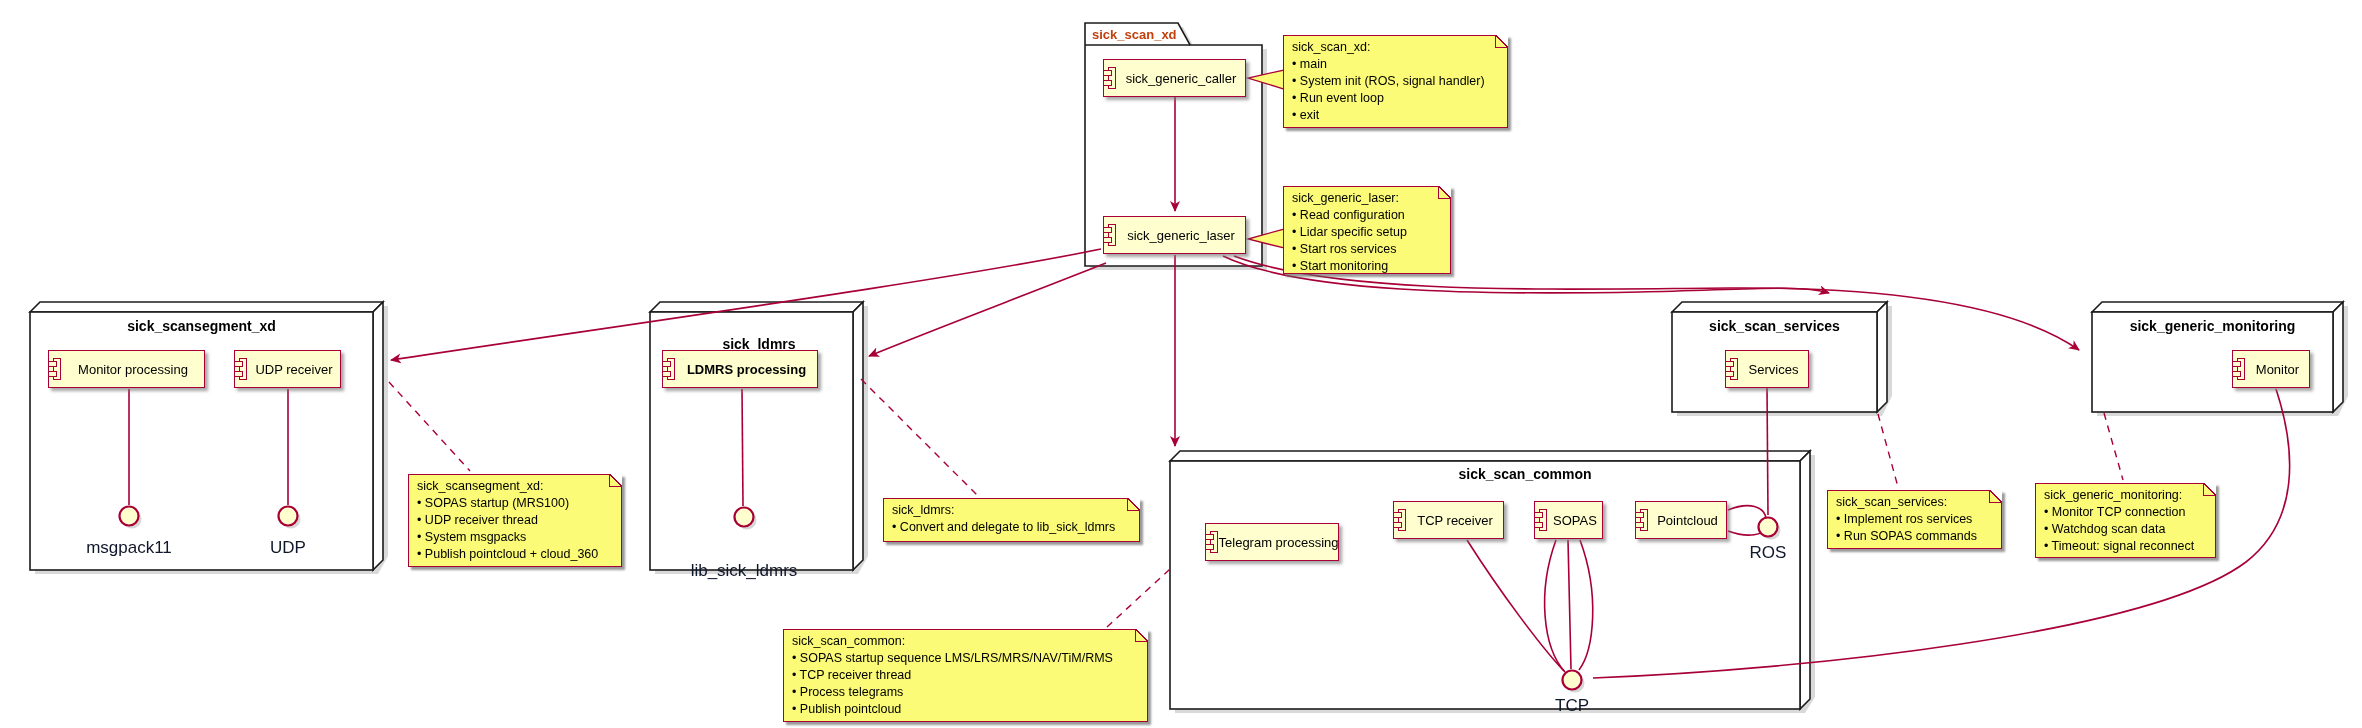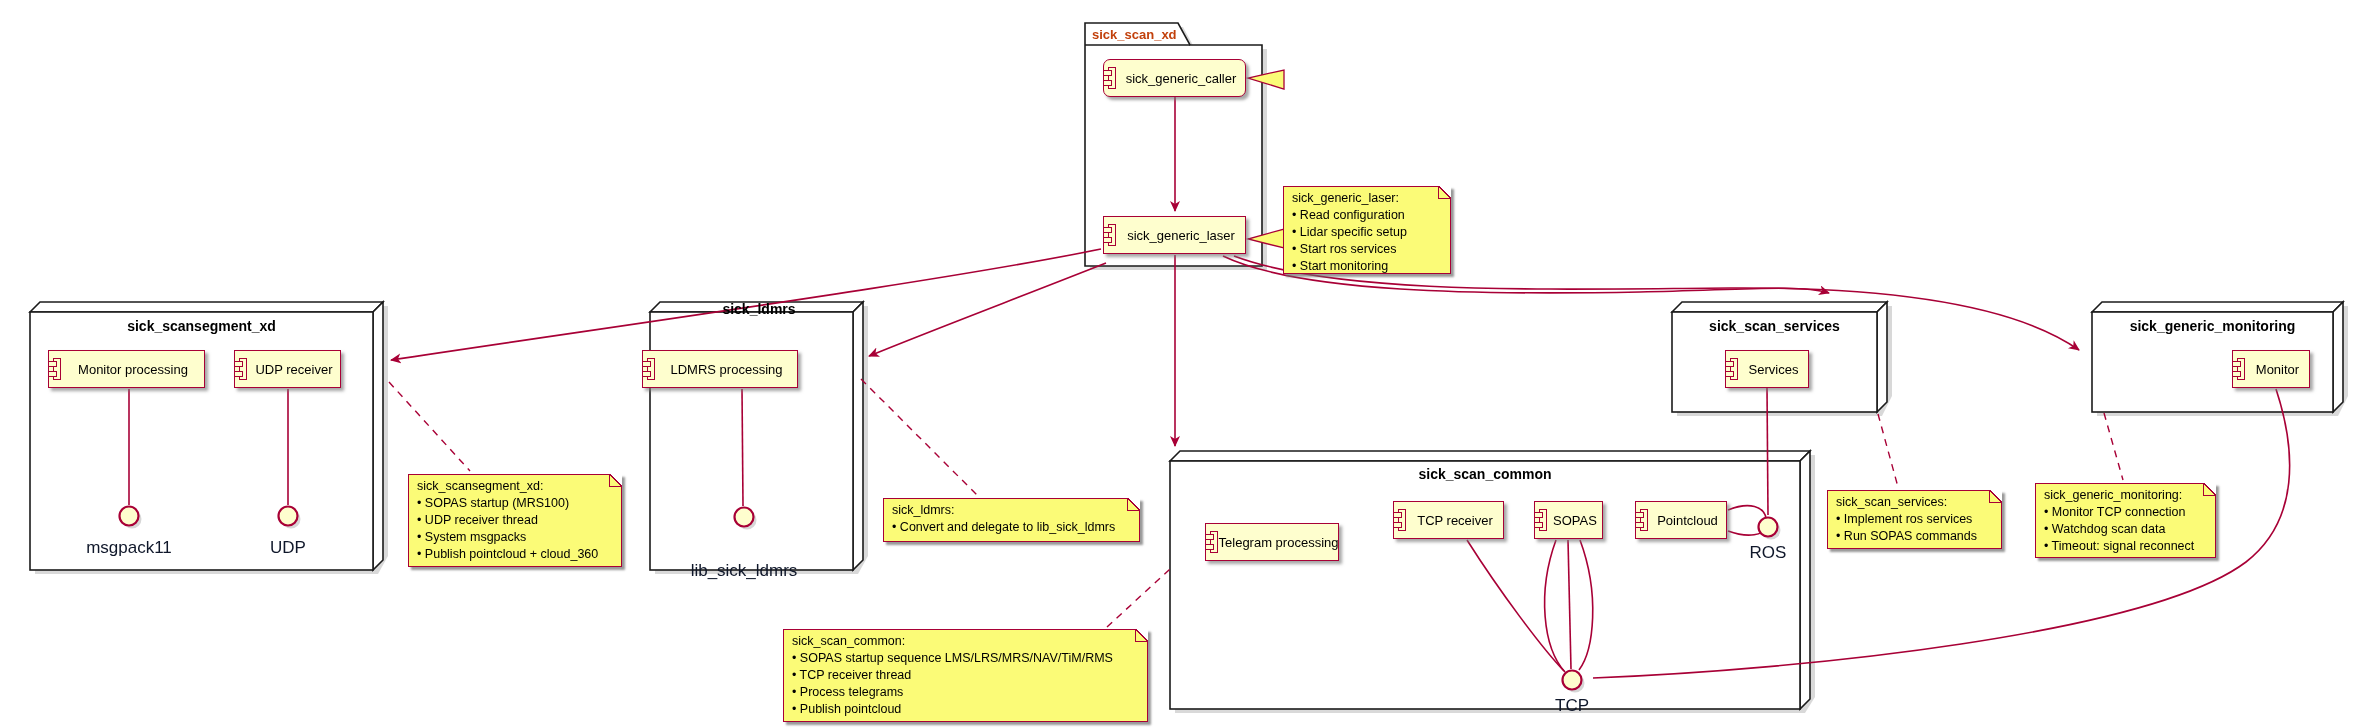--- a/index.html
+++ b/index.html
@@ -143,42 +143,42 @@
       <circle cx="129" cy="516" r="9.5"></circle>
       <circle cx="288" cy="516" r="9.5"></circle>
       <circle cx="744" cy="517" r="9.5"></circle>
       <circle cx="1768" cy="527" r="9.5"></circle>
       <circle cx="1572" cy="680" r="9.5"></circle>
     </g>
   </svg>
 
   <div class="folder-title" style="left:1092px;top:27px;">sick_scan_xd</div>
   <div class="node-title" style="left:30px;top:318px;width:343px;">sick_scansegment_xd</div>
-  <div class="node-title" style="left:650px;top:301px;width:218px;">sick_ldmrs</div>
-  <div class="node-title" style="left:1170px;top:466px;width:630px;">sick_scan_common</div>
+  <div class="node-title" style="left:650px;top:336px;width:218px;text-decoration:underline;">sick_ldmrs</div>
+  <div class="node-title" style="left:1170px;top:466px;width:630px;padding-left:40px;">sick_scan_common</div>
   <div class="node-title" style="left:1672px;top:318px;width:205px;">sick_scan_services</div>
   <div class="node-title" style="left:2092px;top:318px;width:241px;">sick_generic_monitoring</div>
 
-  <div class="component" style="left:1103px;top:59px;width:143px;border-radius:7px;">
+  <div class="component" style="left:1103px;top:59px;width:143px;">
     <span class="cicon"></span>
     <span>sick_generic_caller</span>
   </div>
   <div class="component" style="left:1103px;top:216px;width:143px;">
     <span class="cicon"></span>
     <span>sick_generic_laser</span>
   </div>
   <div class="component" style="left:48px;top:350px;width:157px;">
     <span class="cicon"></span>
     <span>Monitor processing</span>
   </div>
   <div class="component" style="left:234px;top:350px;width:107px;">
     <span class="cicon"></span>
     <span>UDP receiver</span>
   </div>
-  <div class="component" style="left:642px;top:350px;width:156px;">
+  <div class="component" style="left:662px;top:350px;width:156px;font-weight:bold;">
     <span class="cicon"></span>
     <span>LDMRS processing</span>
   </div>
   <div class="component" style="left:1205px;top:523px;width:134px;">
     <span class="cicon"></span>
     <span>Telegram processing</span>
   </div>
   <div class="component" style="left:1393px;top:501px;width:111px;">
     <span class="cicon"></span>
     <span>TCP receiver</span>
@@ -199,20 +199,28 @@
     <span class="cicon"></span>
     <span>Monitor</span>
   </div>
 
   <div class="if-label" style="left:69px;top:538px;width:120px;">msgpack11</div>
   <div class="if-label" style="left:248px;top:538px;width:80px;">UDP</div>
   <div class="if-label" style="left:684px;top:561px;width:120px;">lib_sick_ldmrs</div>
   <div class="if-label" style="left:1738px;top:543px;width:60px;">ROS</div>
   <div class="if-label" style="left:1542px;top:696px;width:60px;">TCP</div>
 
+  <div class="note" style="left:1283px;top:35px;width:225px;height:93px;">
+    <span class="fold"></span>
+  <div class="note-line">sick_scan_xd:</div>
+      <div class="note-line">• main</div>
+      <div class="note-line">• System init (ROS, signal handler)</div>
+      <div class="note-line">• Run event loop</div>
+      <div class="note-line">• exit</div>
+    </div>
   <div class="note" style="left:1283px;top:186px;width:168px;height:88px;">
     <span class="fold"></span>
   <div class="note-line">sick_generic_laser:</div>
       <div class="note-line">• Read configuration</div>
       <div class="note-line">• Lidar specific setup</div>
       <div class="note-line">• Start ros services</div>
       <div class="note-line">• Start monitoring</div>
     </div>
   <div class="note" style="left:408px;top:474px;width:214px;height:93px;">
     <span class="fold"></span>

